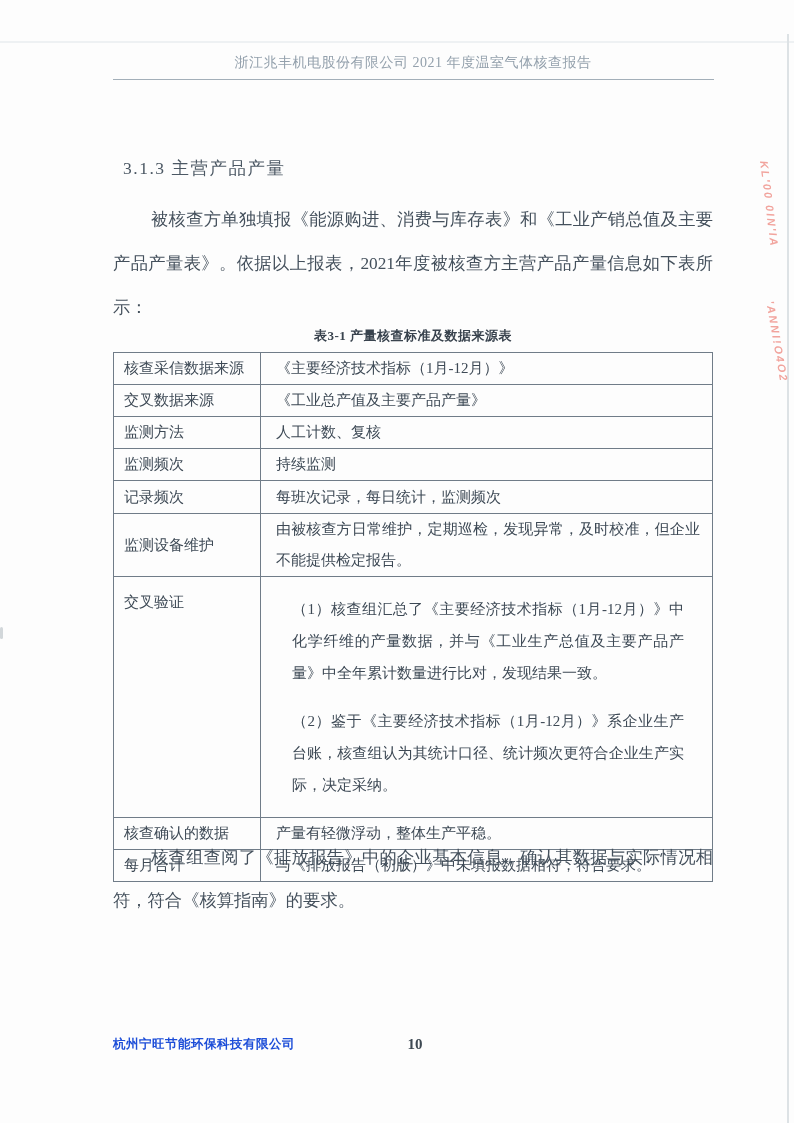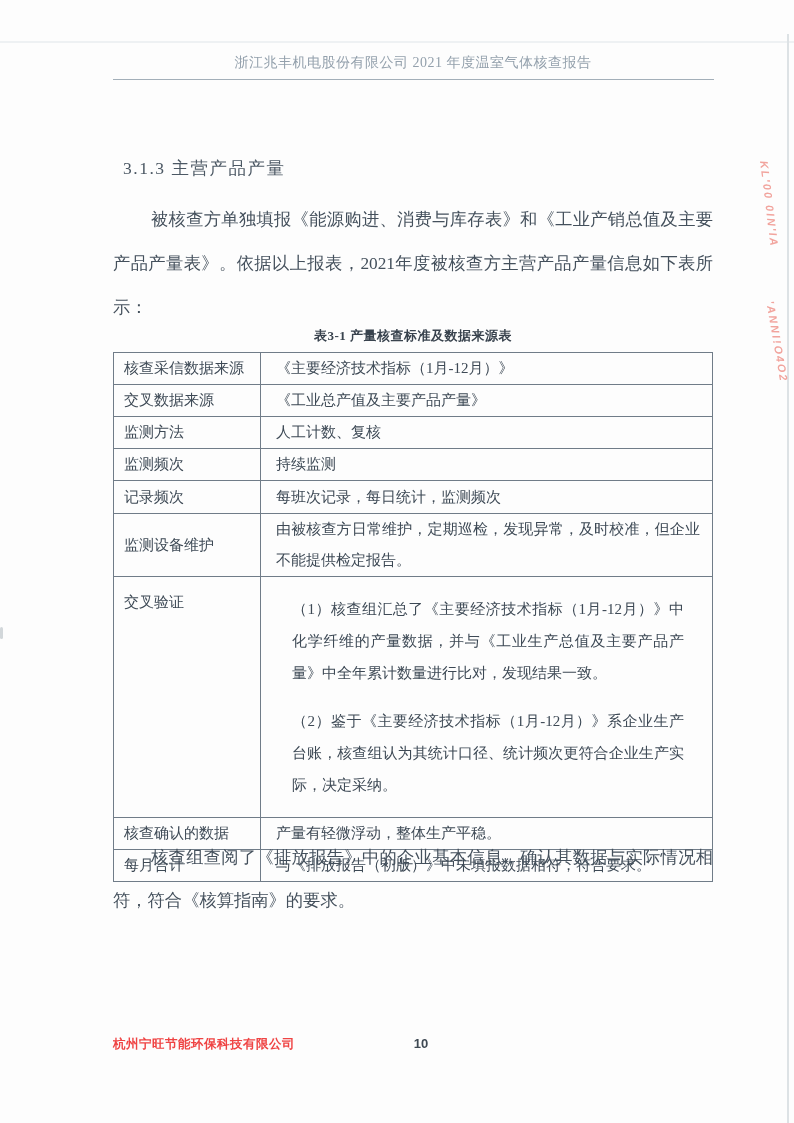--- a/index.html
+++ b/index.html
@@ -31,24 +31,24 @@
   table.data td{border:1px solid #707c88;font-size:15px;color:#3d4955;
     vertical-align:middle;line-height:31px;}
   td.label{width:132px;padding:0 4px 0 10px;}
   td.value{padding:0 12px 0 15px;text-align:justify;}
   tr.h31{height:31px;} tr.h32{height:32px;} tr.h33{height:33px;}
   tr.h63{height:63px;} tr.h161{height:161px;} tr.h30{height:30px;}
   .cell-p{margin:16px;line-height:32px;}
   
   .footer-company{position:absolute;top:1036px;left:113px;
     font-family:"Liberation Sans","DejaVu Sans",sans-serif;font-weight:bold;
-    font-size:12.5px;color:#ef4444;letter-spacing:.5px;}
-  .page-number{position:absolute;top:1036px;left:121px;width:600px;text-align:center;
-    font-family:Liberation Sans, sans-serif;font-weight:bold;
-    font-size:13px;color:#3e4953;}
+    font-size:12.5px;color:#1d4ed8;letter-spacing:.5px;}
+  .page-number{position:absolute;top:1036px;left:115px;width:600px;text-align:center;
+    font-family:Liberation Serif, serif;font-weight:bold;
+    font-size:15px;color:#3e4953;}
   
   .stamp{position:absolute;color:#ef8e86;font-style:italic;font-weight:bold;
     font-family:"Liberation Sans","DejaVu Sans",sans-serif;opacity:.8;white-space:nowrap;
     letter-spacing:2px;}
   .stamp-top{top:160px;left:770px;width:100px;font-size:11px;
     transform:rotate(83deg);transform-origin:top left;}
   .stamp-bottom{top:300px;left:776px;width:85px;font-size:11px;
     transform:rotate(80deg);transform-origin:top left;}
 </style>
 </head>

